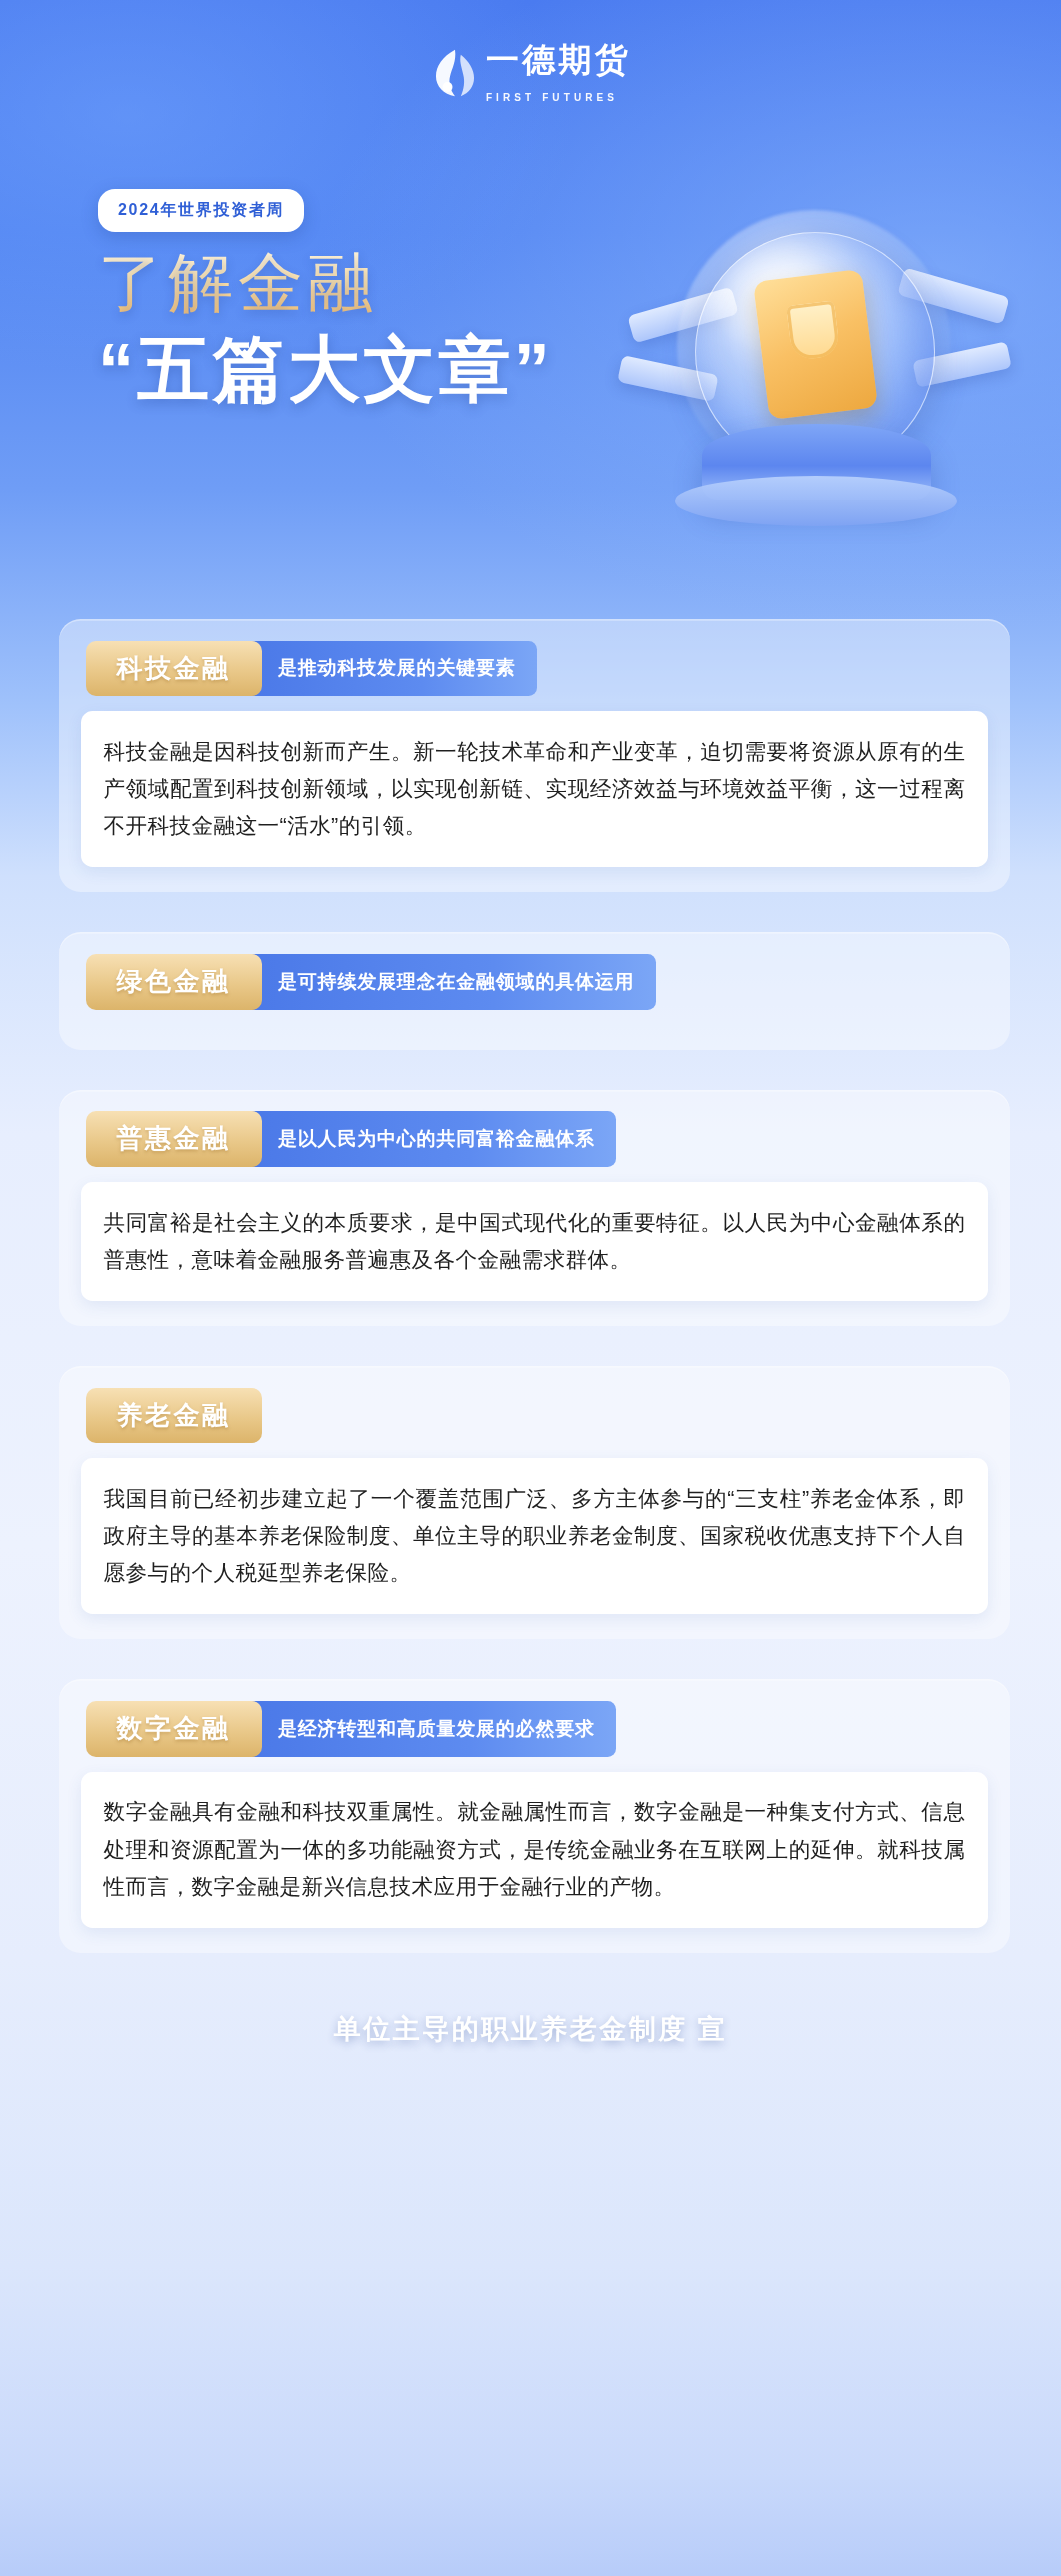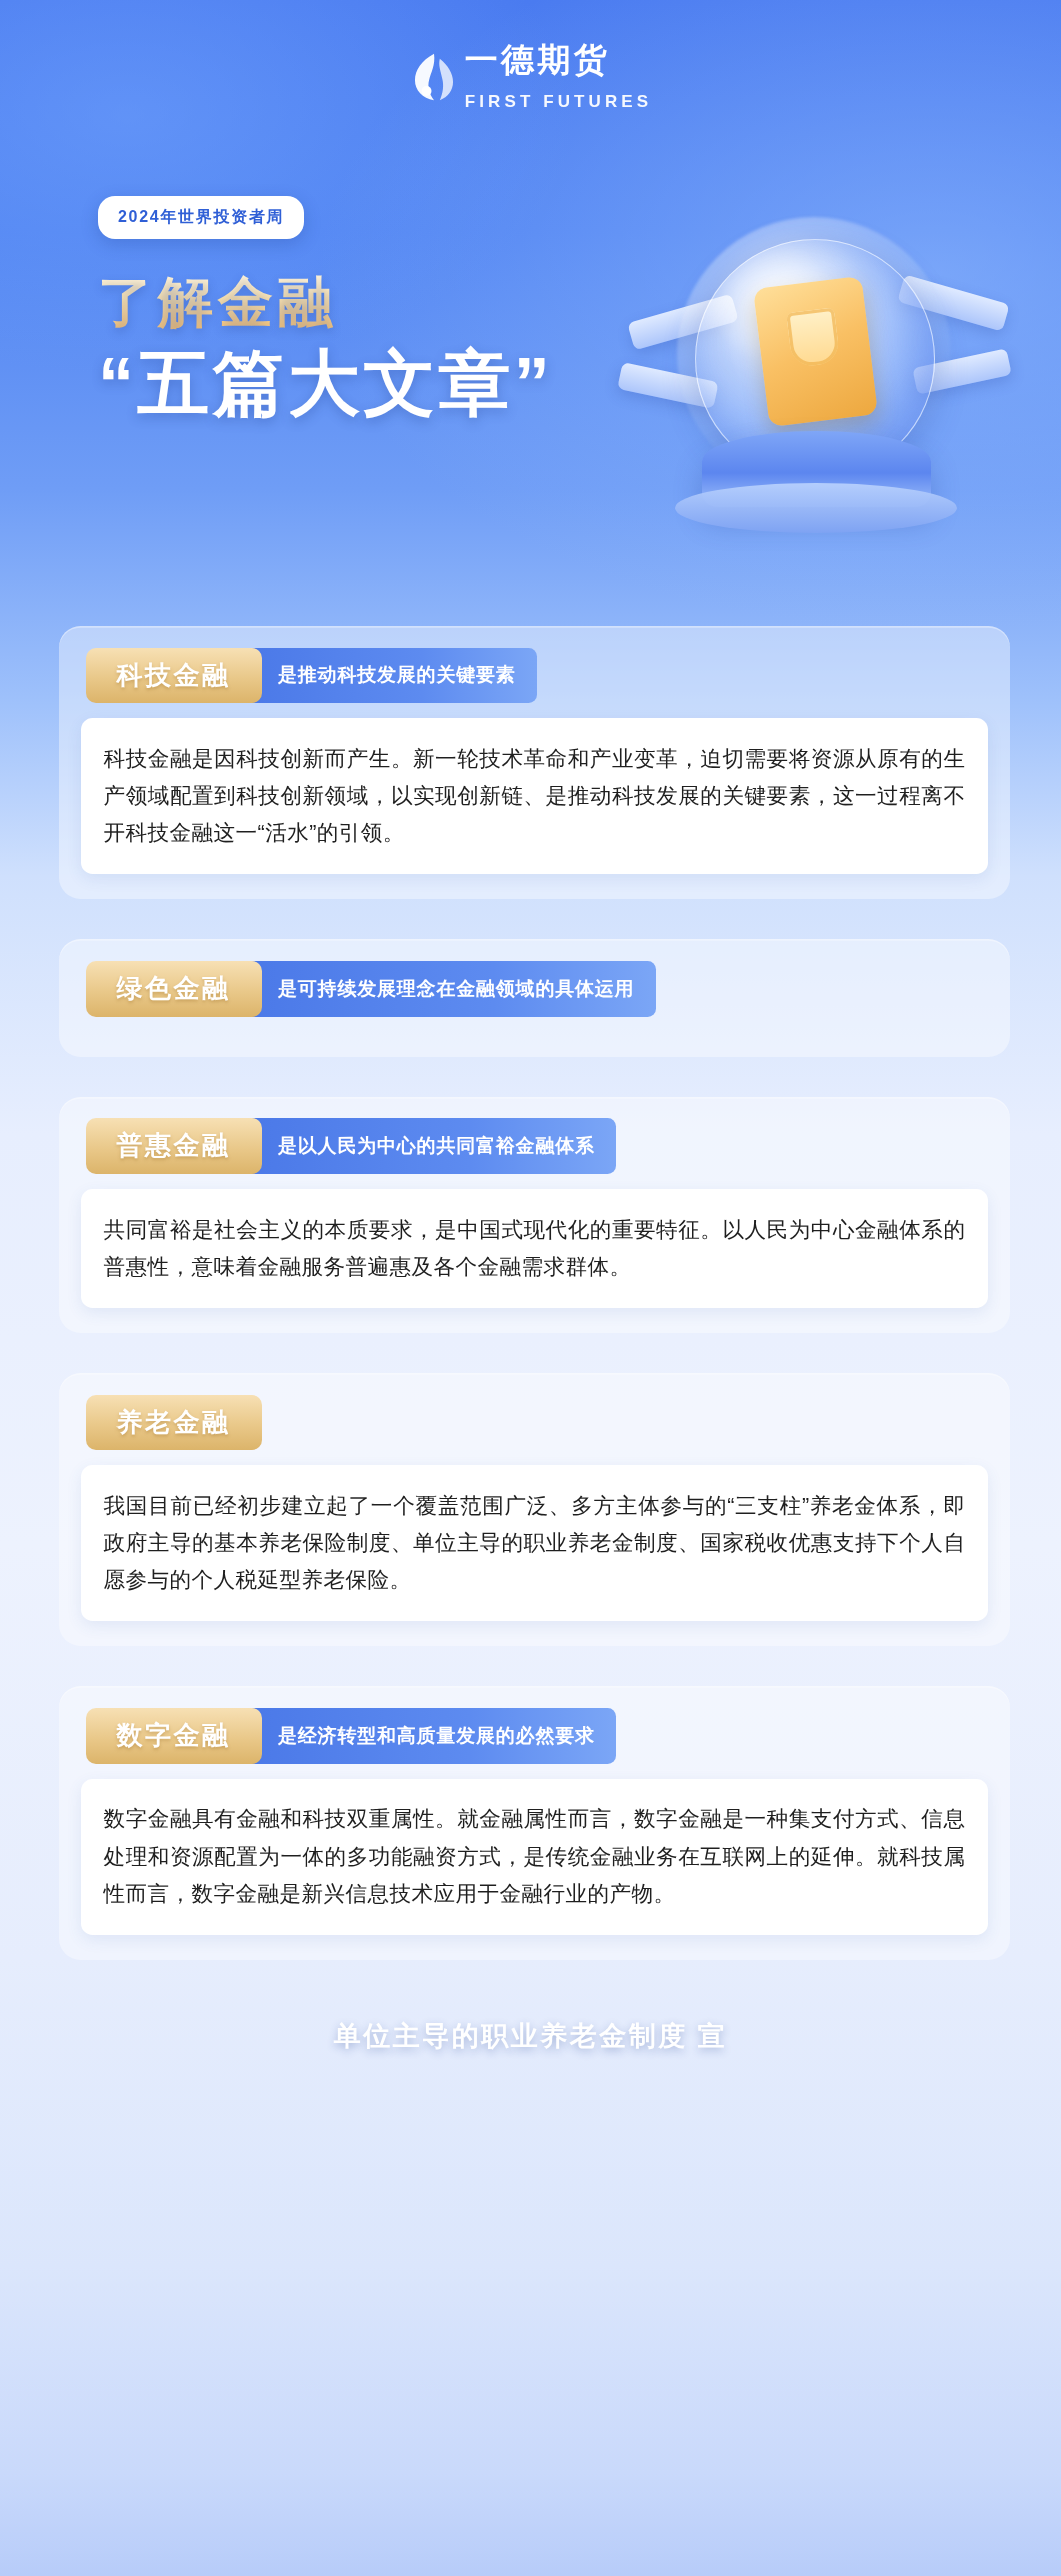--- a/index.html
+++ b/index.html
@@ -30,21 +30,21 @@
   .brand-mark {
     width: 50px; height: 51px;
     display: flex; align-items: center; justify-content: center;
   }
   .brand-text { color: #ffffff; line-height: 1; }
   .brand-cn {
     font-size: 33px; font-weight: bold; letter-spacing: 3.3px;
     font-family: "Liberation Sans", sans-serif;
   }
   .brand-en {
-    font-size: 17px; letter-spacing: 4.1px; margin-top: 17px; font-weight: bold;
+    font-size: 10px; letter-spacing: 4.1px; margin-top: 17px; font-weight: bold;
     opacity: .95;
   }
 
   
   .hero {
     position: relative;
     height: 506px;
     padding-left: 98px;
     padding-top: 86px;
   }
@@ -53,23 +53,23 @@
     background: #ffffff;
     color: #2f5fd6;
     font-size: 16px;
     font-weight: bold;
     letter-spacing: 1.7px;
     padding: 10.8px 20px 11.6px;
     border-radius: 17px;
     box-shadow: 0 5px 16.6px rgba(20,50,130,.22);
   }
   .hero-line1 {
-    margin-top: 34px;
-    font-size: 55px;
-    font-weight: bold;
+    margin-top: 16px;
+    font-size: 65px;
+    font-weight: normal;
     letter-spacing: 5px;
     background: linear-gradient(180deg, #fff6e0 0%, #ffe6b0 42%, #f4bf72 100%);
     -webkit-background-clip: text;
     background-clip: text;
     color: transparent;
     text-shadow: 0 4.1px 10px rgba(30,60,140,.25);
     line-height: 1.08;
   }
   .hero-line2 {
     margin-top: 11.6px;
@@ -244,21 +244,21 @@
     </div>
   </div>
 
   <div class="sections">
 
     <div class="section">
       <div class="sec-head">
         <div class="sec-title">科技金融</div>
         <div class="sec-sub">是推动科技发展的关键要素</div>
       </div>
-      <div class="sec-body">科技金融是因科技创新而产生。新一轮技术革命和产业变革，迫切需要将资源从原有的生产领域配置到科技创新领域，以实现创新链、是推动科技发展的关键要素，这一过程离不开科技金融这一“活水”的引领。</div>
+      <div class="sec-body">科技金融是因科技创新而产生。新一轮技术革命和产业变革，迫切需要将资源从原有的生产领域配置到科技创新领域，以实现创新链、实现经济效益与环境效益平衡，这一过程离不开科技金融这一“活水”的引领。</div>
     </div>
 
     <div class="section">
       <div class="sec-head">
         <div class="sec-title">绿色金融</div>
         <div class="sec-sub">是可持续发展理念在金融领域的具体运用</div>
       </div>
     </div>
 
     <div class="section">

